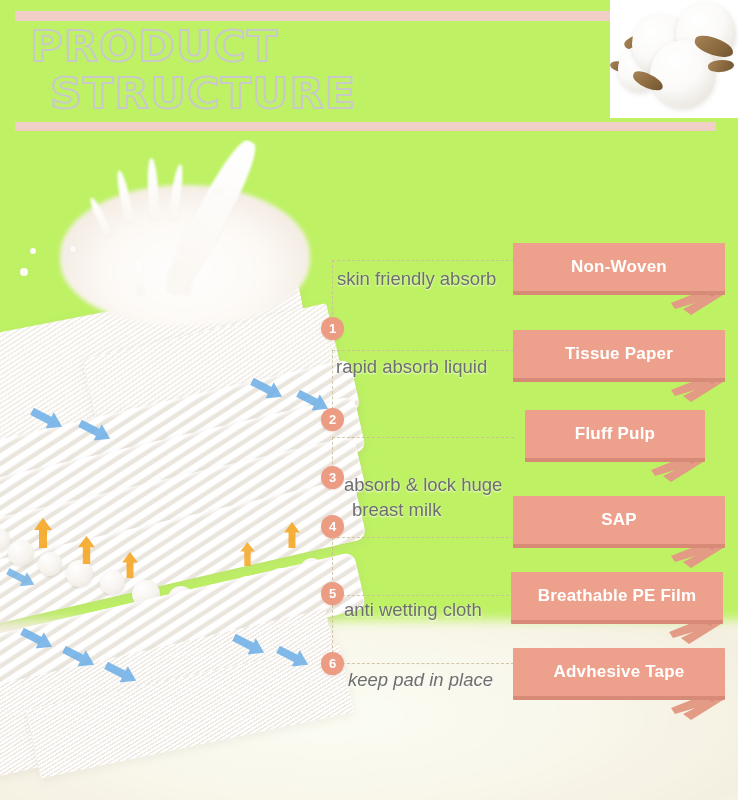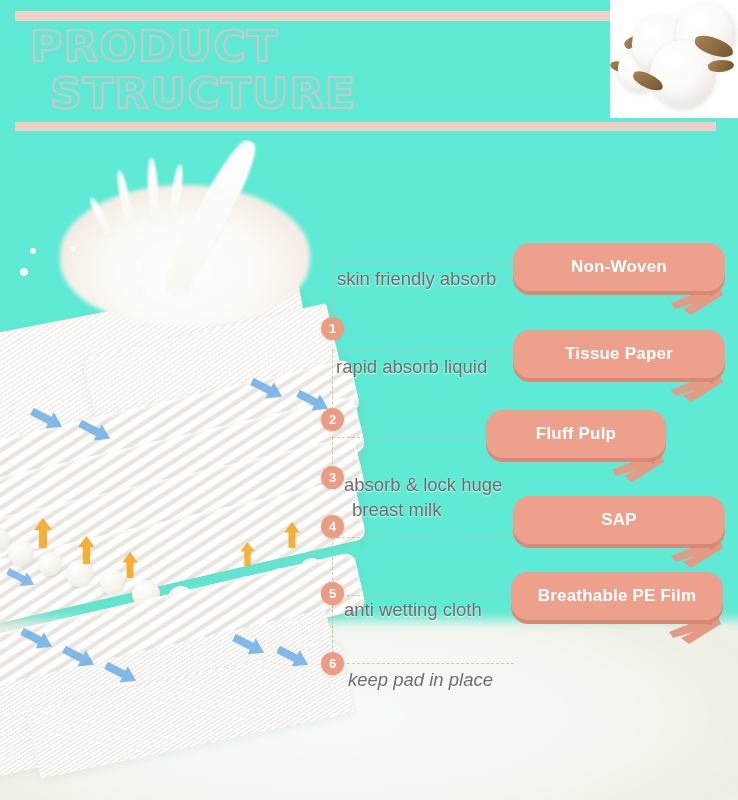--- a/index.html
+++ b/index.html
@@ -3,21 +3,21 @@
 <meta charset="utf-8">
 <style>
   * { margin:0; padding:0; box-sizing:border-box; }
   html,body { width:738px; height:800px; }
   body {
     font-family:"Liberation Sans", sans-serif;
     background:#ffffff;
     overflow:hidden;
     position:relative;
   }
-  .page { position:relative; width:738px; height:800px; overflow:hidden; background:#5eead4; }
+  .page { position:relative; width:738px; height:800px; overflow:hidden; background:#bef264; }
 
   
   .header { position:absolute; left:0; top:0; width:738px; height:140px; z-index:40; }
   .bar-top {
     position:absolute; left:15px; top:11px; width:623px; height:10px;
     background:#EFCFC6;
   }
   .bar-bottom {
     position:absolute; left:15px; top:122px; width:701px; height:9px;
     background:#EFCFC6;
@@ -145,21 +145,21 @@
     line-height:24px;
     white-space:nowrap;
     text-shadow:0 1px 2px rgba(255,255,255,.9);
   }
 
   
   .badge-wrap { position:absolute; z-index:30; }
   .badge {
     position:relative;
     height:48px;
-    border-radius:17px;
+    border-radius:1px;
     background:#EDA18C;
     display:flex; align-items:center; justify-content:center;
     color:#ffffff;
     font-size:17px;
     font-weight:bold;
     letter-spacing:.2px;
     box-shadow:0 4px 0 0 #D78B76;
     white-space:nowrap;
     z-index:3;
   }
@@ -358,21 +358,21 @@
   <div class="badge-wrap" style="left:513px; top:330px; width:212px;">
     <div class="badge">Tissue Paper</div>
     <div class="badge-tail">
       <svg width="62" height="30" viewBox="0 0 62 30">
         <path d="M58 0 L62 10 L30 30 L22 24 L34 18 L14 24 L10 18 L40 6 Z" fill="#E39B85"></path>
         <path d="M40 6 L58 0 L52 12 Z" fill="#D78B76"></path>
       </svg>
     </div>
   </div>
 
-  <div class="badge-wrap" style="left:486px; top:410px; width:180px;">
+  <div class="badge-wrap" style="left:525px; top:410px; width:180px;">
     <div class="badge">Fluff Pulp</div>
     <div class="badge-tail">
       <svg width="62" height="30" viewBox="0 0 62 30">
         <path d="M58 0 L62 10 L30 30 L22 24 L34 18 L14 24 L10 18 L40 6 Z" fill="#E39B85"></path>
         <path d="M40 6 L58 0 L52 12 Z" fill="#D78B76"></path>
       </svg>
     </div>
   </div>
 
   <div class="badge-wrap" style="left:513px; top:496px; width:212px;">
@@ -388,14 +388,23 @@
   <div class="badge-wrap" style="left:511px; top:572px; width:212px;">
     <div class="badge">Breathable PE Film</div>
     <div class="badge-tail">
       <svg width="62" height="30" viewBox="0 0 62 30">
         <path d="M58 0 L62 10 L30 30 L22 24 L34 18 L14 24 L10 18 L40 6 Z" fill="#E39B85"></path>
         <path d="M40 6 L58 0 L52 12 Z" fill="#D78B76"></path>
       </svg>
     </div>
   </div>
 
+  <div class="badge-wrap" style="left:513px; top:648px; width:212px;">
+    <div class="badge">Advhesive Tape</div>
+    <div class="badge-tail">
+      <svg width="62" height="30" viewBox="0 0 62 30">
+        <path d="M58 0 L62 10 L30 30 L22 24 L34 18 L14 24 L10 18 L40 6 Z" fill="#E39B85"></path>
+        <path d="M40 6 L58 0 L52 12 Z" fill="#D78B76"></path>
+      </svg>
+    </div>
+  </div>
 
 </div>
 
 </body></html>

